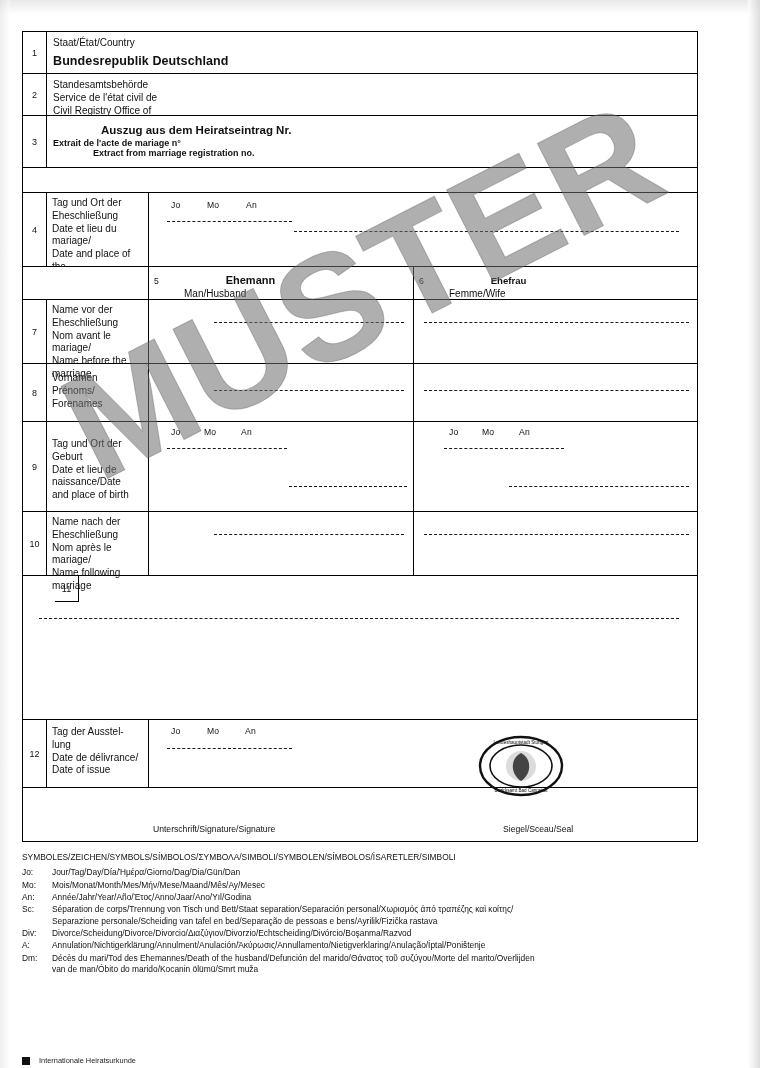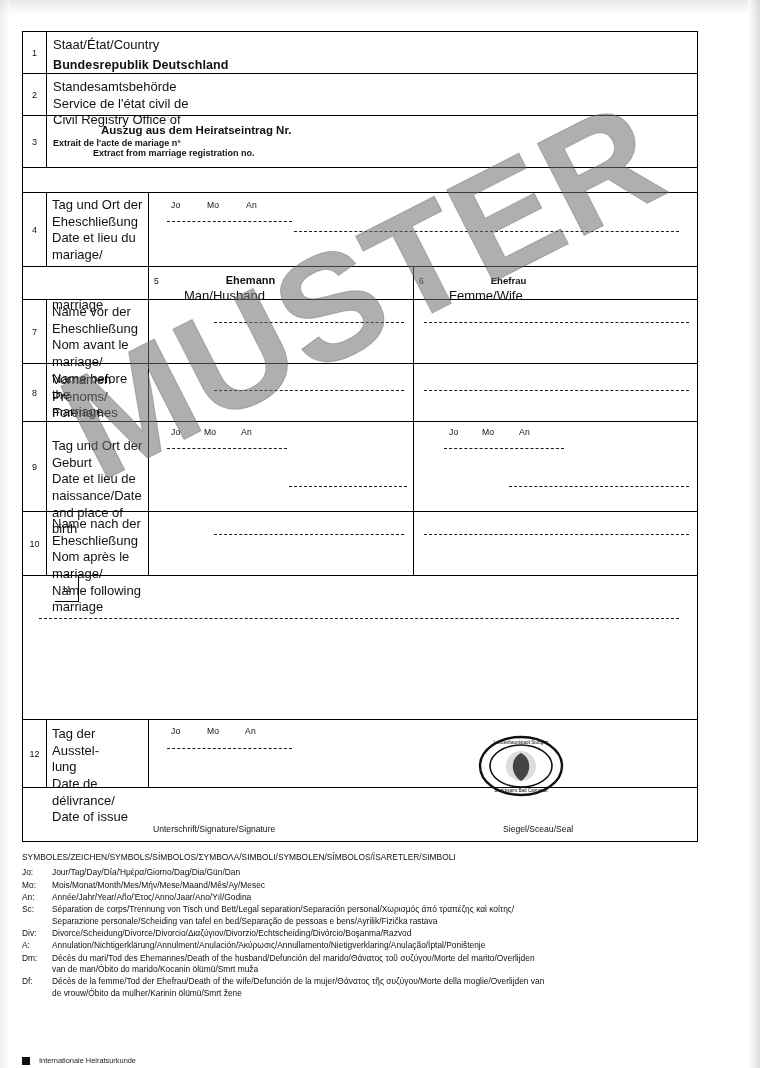--- a/index.html
+++ b/index.html
@@ -44,21 +44,21 @@
     height: 811px;
     border: 1.5px solid #000;
   }
   .row { position: absolute; left: 0; width: 100%; border-bottom: 1.5px solid #000; }
   .num {
     position: absolute; left: 0; top: 0; width: 24px; height: 100%;
     border-right: 1.5px solid #000;
     font-size: 9px; display: flex; align-items: center; justify-content: center;
     font-weight: normal;
   }
-  .cap { font-size: 13px; line-height: 1.28; }
+  .cap { font-size: 10px; line-height: 1.28; }
   .big { font-size: 12.5px; font-weight: bold; letter-spacing: .1px; }
   .med { font-size: 9.6px; font-weight: bold; margin-left: 48px; }
   .norm { font-size: 8.6px; }
 
   .label-col {
     position: absolute; top: 0; height: 100%;
     border-right: 1.5px solid #000;
     padding: 4px 3px 0 5px;
   }
 
@@ -331,48 +331,41 @@
     </div>
     <div class="sym-row">
       <div class="sym-key">An:</div>
       <div class="sym-val">
           <div>Année/Jahr/Year/Año/Έτος/Anno/Jaar/Ano/Yıl/Godina</div>
         </div>
     </div>
     <div class="sym-row">
       <div class="sym-key">Sc:</div>
       <div class="sym-val">
-        <div>Séparation de corps/Trennung von Tisch und Bett/Legal separation/Separación personal/Χωρισμός άπό τραπέζης καὶ κοίτης/</div>
+        <div>Séparation de corps/Trennung von Tisch und Bett/Staat separation/Separación personal/Χωρισμός άπό τραπέζης καὶ κοίτης/</div>
         <div>Separazione personale/Scheiding van tafel en bed/Separação de pessoas e bens/Ayrilik/Fizička rastava</div>
       </div>
     </div>
     <div class="sym-row">
       <div class="sym-key">Div:</div>
       <div class="sym-val">
           <div>Divorce/Scheidung/Divorce/Divorcio/Διαζύγιον/Divorzio/Echtscheiding/Divórcio/Boşanma/Razvod</div>
         </div>
     </div>
     <div class="sym-row">
       <div class="sym-key">A:</div>
       <div class="sym-val">
           <div>Annulation/Nichtigerklärung/Annulment/Anulación/Άκύρωσις/Annullamento/Nietigverklaring/Anulação/İptal/Poništenje</div>
         </div>
     </div>
     <div class="sym-row">
       <div class="sym-key">Dm:</div>
       <div class="sym-val">
         <div>Décès du mari/Tod des Ehemannes/Death of the husband/Defunción del marido/Θάνατος τοῦ συζύγου/Morte del marito/Overlijden</div>
         <div>van de man/Óbito do marido/Kocanin ölümü/Smrt muža</div>
-      </div>
-    </div>
-    <div class="sym-row">
-      <div class="sym-key">Df:</div>
-      <div class="sym-val">
-        <div>Décès de la femme/Tod der Ehefrau/Death of the wife/Defunción de la mujer/Θάνατος τῆς συζύγου/Morte della moglie/Overlijden van</div>
-        <div>de vrouw/Óbito da mulher/Karinin ölümü/Smrt žene</div>
       </div>
     </div>
   </div>
 
   <div class="footer-note">
     <span class="footer-sq"></span>
     <span>Internationale Heiratsurkunde</span>
   </div>
 
 </div>

